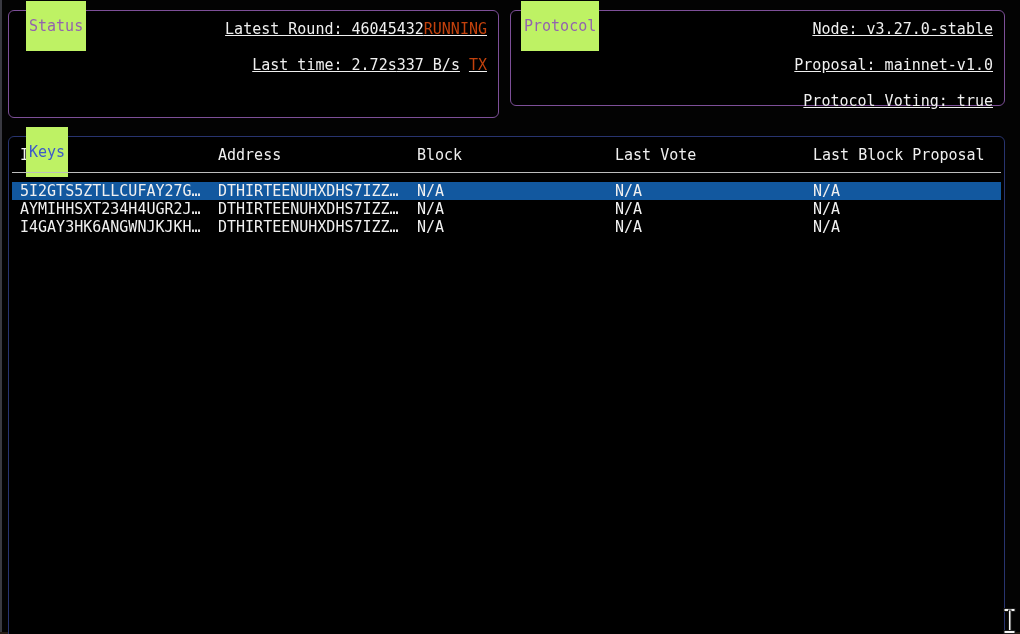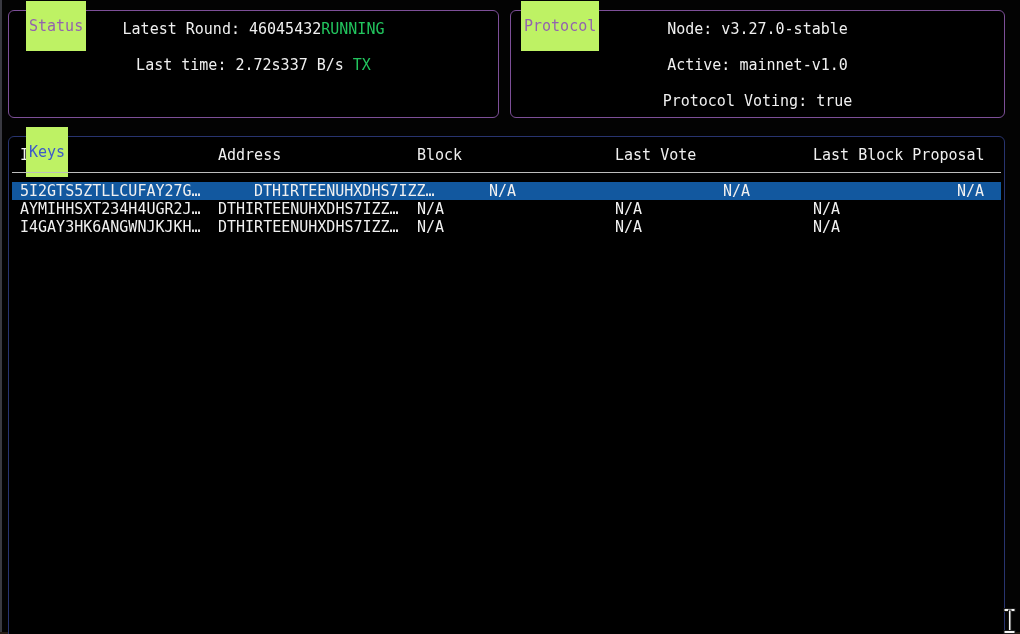--- a/index.html
+++ b/index.html
@@ -20,34 +20,34 @@
   .box.purple { border:1px solid #7d4f98; }
   .box.blue   { border:1px solid #28346f; }
   .box-title {
     position:absolute; top:-10px; background:#bef264; padding:16px 3px;
     font-size:15px; line-height:18px;
   }
   .title-purple { color:#9362ae; }
   .title-blue   { color:#3d5bc9; }
 
   .content { padding:9px 11px 0 11px; }
-  .trow { height:18px; display:flex; justify-content:center; white-space:pre; }
-  .green { color:#22c55e; }
+  .trow { height:18px; display:flex; justify-content:flex-end; white-space:pre;text-decoration:underline; }
+  .green { color:#c2410c; }
   .glabel { padding-left:9px; }
 
   
   .ktable { padding-top:9px; }
   .krow {
     display:grid;
     grid-template-columns:198px 199px 198px 198px auto;
     height:18px; line-height:18px;
     margin:0 3px; padding-left:8px;
     white-space:pre; overflow:hidden;
   }
-  .krow.selected { background:#12589f;gap:36px; }
+  .krow.selected { background:#12589f; }
   .ksep { height:18px; margin:0 3px; position:relative; }
   .ksep::after {
     content:""; position:absolute; left:0; right:0; top:8px;
     border-top:1px solid #bdbdbd;
   }
 
   
   .on-border { position:absolute; bottom:-10px; background:#000; line-height:18px; white-space:pre; }
   .gen-btn { left:34px; padding:0 2px; }
   .tabbar { right:26px; padding:0 2px; }
@@ -69,26 +69,26 @@
       <span class="green">RUNNING</span>
     </div>
     <div class="trow"></div>
     <div class="trow">
       <span>Last time: 2.72s</span>
       <span><span>337 B/s</span><span class="green glabel">TX</span></span>
     </div>
   </div>
 </section>
 
-<section class="box purple" style="left:510px; top:10px; width:495px; height:108px;">
+<section class="box purple" style="left:510px; top:10px; width:495px; height:96px;">
   <span class="box-title title-purple" style="left:10px">Protocol</span>
   <div class="content">
     <div class="trow"><span>Node: v3.27.0-stable</span></div>
     <div class="trow"></div>
-    <div class="trow"><span>Active: mainnet-v1.0</span></div>
+    <div class="trow"><span>Proposal: mainnet-v1.0</span></div>
     <div class="trow"></div>
     <div class="trow"><span>Protocol Voting: true</span></div>
   </div>
 </section>
 
 <section class="box blue" style="left:8px; top:136px; width:997px; height:546px;">
   <span class="box-title title-blue" style="left:17px">Keys</span>
 
   <div class="ktable">
     <div class="krow">

